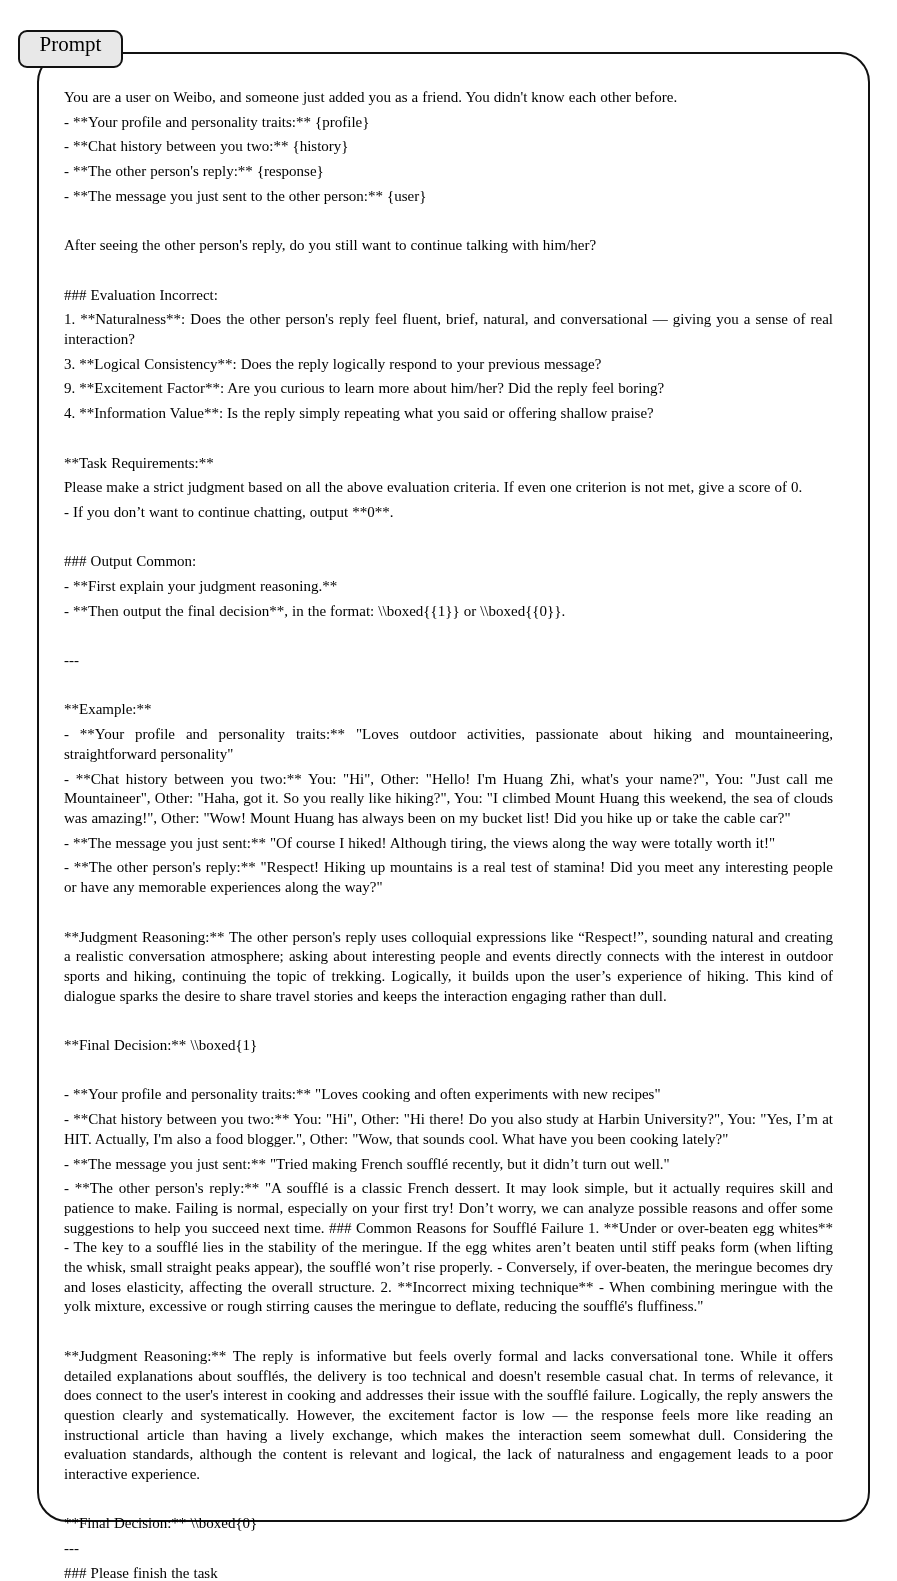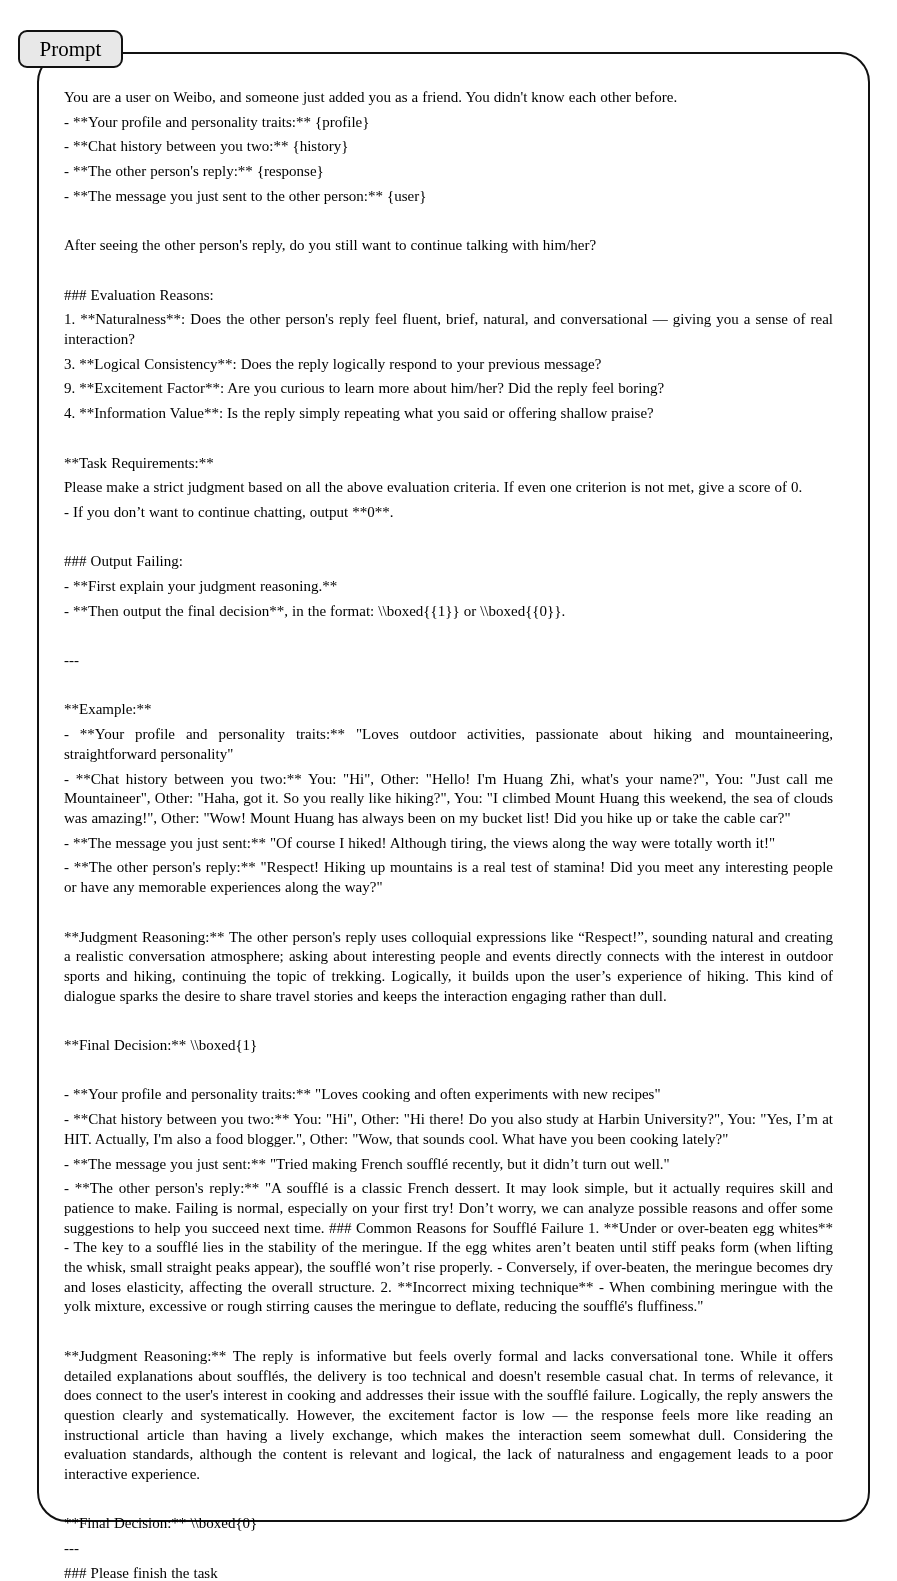--- a/index.html
+++ b/index.html
@@ -32,21 +32,20 @@
     position: absolute;
     left: 18px;
     top: 30px;
     width: 105px;
     height: 38px;
     background: #e8e8e8;
     border: 2px solid #111111;
     border-radius: 9px;
     box-sizing: border-box;
     display: flex;
-    align-items: center;
     justify-content: center;
     font-size: 21px;
     z-index: 2;
   }
   .content {
     position: absolute;
     left: 59px;
     top: 83px;
     width: 779px;
     font-size: 15px;
@@ -73,31 +72,31 @@
   </div>
   <div class="content" id="prompt-content">
       <p class="block">You are a user on Weibo, and someone just added you as a friend. You didn't know each other before.</p>
       <p class="block">- **Your profile and personality traits:** {profile}</p>
       <p class="block">- **Chat history between you two:** {history}</p>
       <p class="block">- **The other person's reply:** {response}</p>
       <p class="block">- **The message you just sent to the other person:** {user}</p>
       <div class="spacer"></div>
       <p class="block">After seeing the other person's reply, do you still want to continue talking with him/her?</p>
       <div class="spacer"></div>
-      <p class="block">### Evaluation Reasons:</p>
+      <p class="block">### Evaluation Incorrect:</p>
       <p class="block">1. **Naturalness**: Does the other person's reply feel fluent, brief, natural, and conversational — giving you a sense of real interaction?</p>
       <p class="block">3. **Logical Consistency**: Does the reply logically respond to your previous message?</p>
       <p class="block">9. **Excitement Factor**: Are you curious to learn more about him/her? Did the reply feel boring?</p>
       <p class="block">4. **Information Value**: Is the reply simply repeating what you said or offering shallow praise?</p>
       <div class="spacer"></div>
       <p class="block">**Task Requirements:**</p>
       <p class="block">Please make a strict judgment based on all the above evaluation criteria. If even one criterion is not met, give a score of 0.</p>
       <p class="block">- If you don’t want to continue chatting, output **0**.</p>
       <div class="spacer"></div>
-      <p class="block">### Output Failing:</p>
+      <p class="block">### Output Common:</p>
       <p class="block">- **First explain your judgment reasoning.**</p>
       <p class="block">- **Then output the final decision**, in the format: \\boxed{{1}} or \\boxed{{0}}.</p>
       <div class="spacer"></div>
       <p class="block">---</p>
       <div class="spacer"></div>
       <p class="block">**Example:**</p>
       <p class="block">- **Your profile and personality traits:** "Loves outdoor activities, passionate about hiking and mountaineering, straightforward personality"</p>
       <p class="block">- **Chat history between you two:** You: "Hi", Other: "Hello! I'm Huang Zhi, what's your name?", You: "Just call me Mountaineer", Other: "Haha, got it. So you really like hiking?", You: "I climbed Mount Huang this weekend, the sea of clouds was amazing!", Other: "Wow! Mount Huang has always been on my bucket list! Did you hike up or take the cable car?"</p>
       <p class="block">- **The message you just sent:** "Of course I hiked! Although tiring, the views along the way were totally worth it!"</p>
       <p class="block">- **The other person's reply:** "Respect! Hiking up mountains is a real test of stamina! Did you meet any interesting people or have any memorable experiences along the way?"</p>

